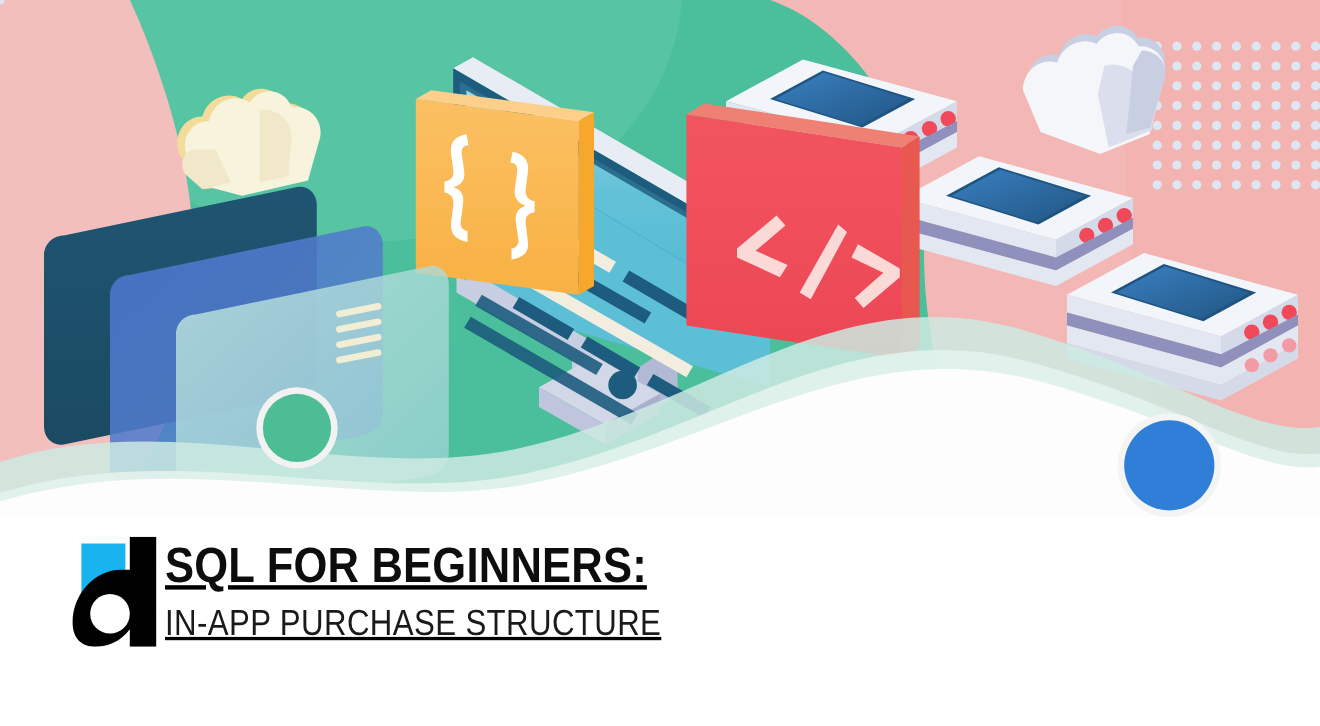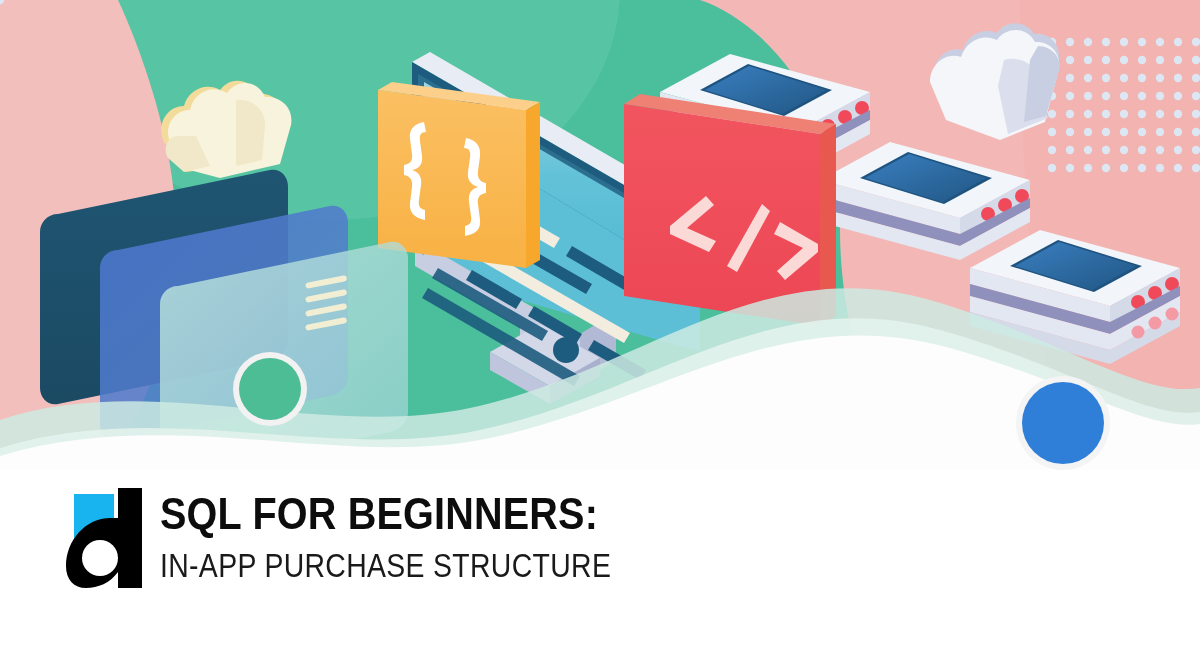--- a/index.html
+++ b/index.html
@@ -10,21 +10,21 @@
 
   .art { position:absolute; left:0; top:0; width:1200px; height:470px; overflow:hidden; }
   .art svg { display:block; width:1200px; height:470px; }
 
   .titleblock { position:absolute; left:0; top:470px; width:1200px; height:190px;
     background:#ffffff; display:flex; align-items:center; }
 
   .logo-wrap { position:absolute; left:62px; top:18px; width:84px; height:100px; }
   .logo-wrap svg { display:block; }
 
-  .titles { position:absolute; left:160px; top:20px; }
+  .titles { position:absolute; left:150px; top:20px;text-decoration:underline; }
 
   .title-main {
     font-family:"Liberation Sans Narrow","Liberation Sans",sans-serif;
     font-weight:700; font-size:45px; line-height:48px; letter-spacing:0.2px;
     color:#0d0d0d; transform:scaleX(0.88); transform-origin:left center;
     white-space:nowrap;
   }
   .title-sub {
     font-family:"Liberation Sans Narrow","Liberation Sans",sans-serif;
     font-weight:400; font-size:33px; line-height:36px; letter-spacing:0.4px;

